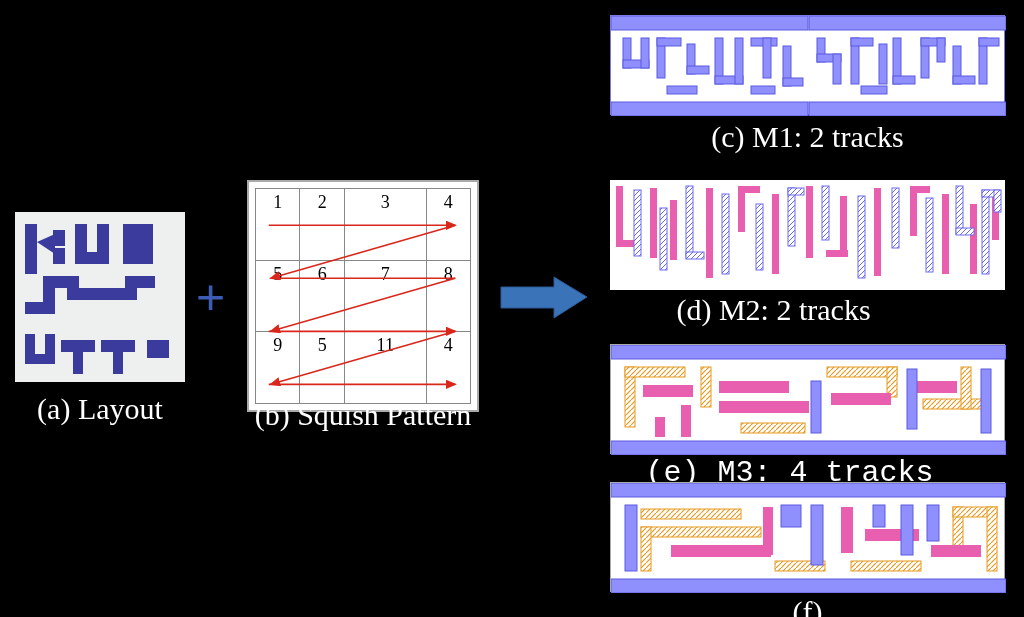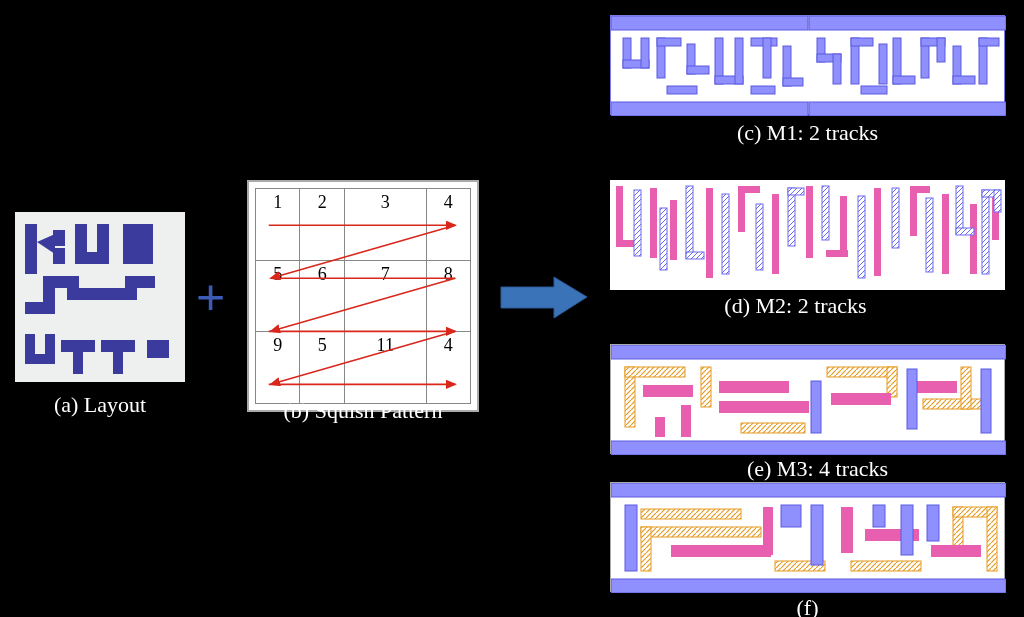--- a/index.html
+++ b/index.html
@@ -8,21 +8,21 @@
       height: 617px;
       background: #000;
       font-family: "Times New Roman", Times, serif;
       position: relative;
       overflow: hidden;
     }
     
     .label {
       position: absolute;
       color: #fff;
-      font-size: 22px;
+      font-size: 30px;
       text-align: center;
     }
     
     
     .panel-a {
       position: absolute;
       left: 15px;
       top: 212px;
       width: 170px;
       height: 170px;
@@ -288,21 +288,21 @@
       <rect x="282" y="8" width="7" height="60"></rect>
       <rect x="316" y="18" width="7" height="74"></rect>
       <rect x="346" y="6" width="7" height="48"></rect>
         <rect x="346" y="48" width="18" height="7"></rect>
       <rect x="372" y="10" width="7" height="84"></rect>
         <rect x="372" y="10" width="18" height="7"></rect>
         <rect x="384" y="10" width="7" height="22"></rect>
     </g>
   </svg>
 </div>
-<div class="label" style="left:598px; top:293px; width:395px;">
+<div class="label" style="left:576px; top:293px; width:395px;">
   <span>(d)</span>
   <span>M2: 2 tracks</span>
 </div>
 
 <div class="result-box result-e">
   <svg viewBox="0 0 395 110" width="395" height="110">
     <defs>
       <pattern id="ohatch" width="5" height="5" patternUnits="userSpaceOnUse">
         <rect width="5" height="5" fill="#fff"></rect>
         <path d="M0,5 L5,0" stroke="#e69a1f" stroke-width="1.2"></path>
@@ -334,21 +334,21 @@
       <rect x="70" y="60" width="10" height="32"></rect>
     </g>
 
     <g fill="#8f8ffd" stroke="#5a5ae0" stroke-width="1">
       <rect x="200" y="36" width="10" height="52"></rect>
       <rect x="296" y="24" width="10" height="60"></rect>
       <rect x="370" y="24" width="10" height="64"></rect>
     </g>
   </svg>
 </div>
-<div class="label" style="left:620px; top:456px; width:395px;">
+<div class="label" style="left:592px; top:456px; width:395px;font-family:Liberation Mono, monospace;">
   <span>(e)</span>
   <span>M3: 4 tracks</span>
 </div>
 
 <div class="result-box result-f">
   <svg viewBox="0 0 395 110" width="395" height="110">
     <defs>
       <pattern id="ohatch2" width="5" height="5" patternUnits="userSpaceOnUse">
         <rect width="5" height="5" fill="#fff"></rect>
         <path d="M0,5 L5,0" stroke="#e69a1f" stroke-width="1.2"></path>

